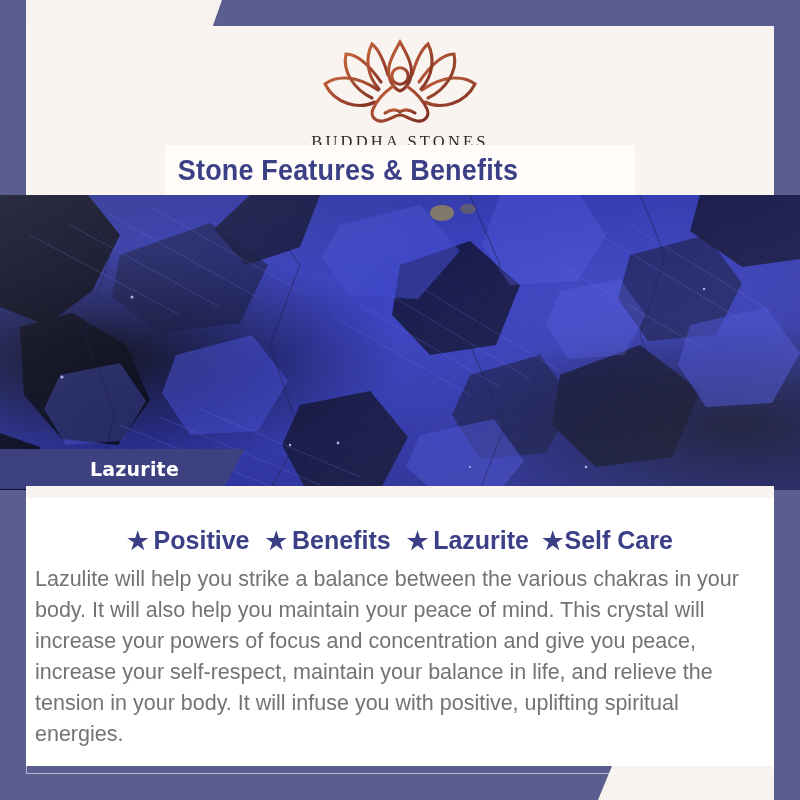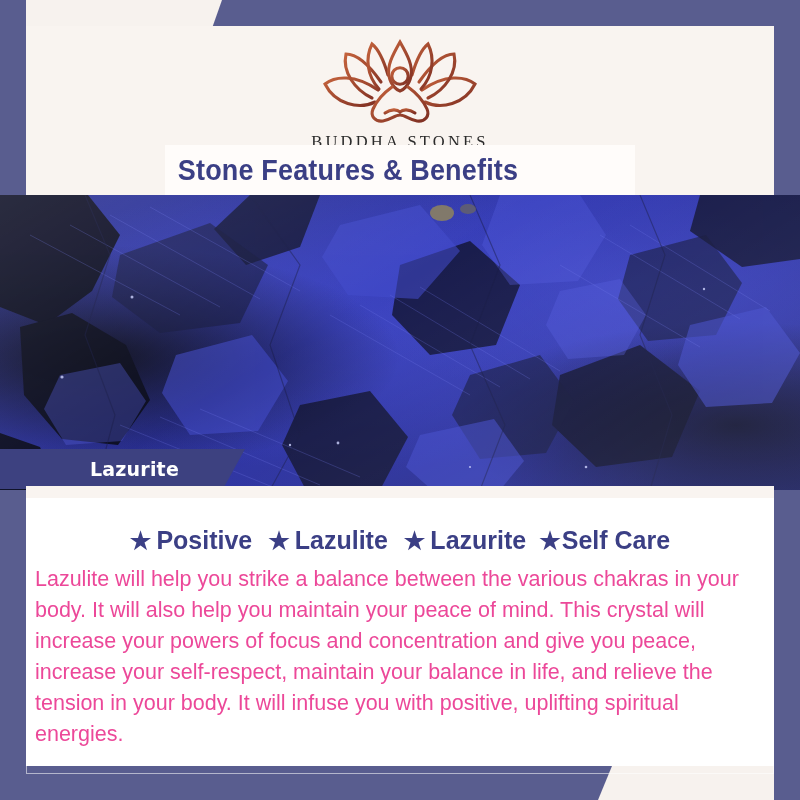--- a/index.html
+++ b/index.html
@@ -96,21 +96,21 @@
     font-family:"Liberation Sans Narrow","Liberation Sans",sans-serif;
     font-weight:bold;font-size:25px;white-space:nowrap;
   }
   .benefit .star{font-size:24px;line-height:1;margin-right:5px;}
   .benefit.tight .star{margin-right:1px;}
   .benefit + .benefit{margin-left:16px;}
   .benefit.tight{margin-left:13px;}
 
   #body-copy{
     position:absolute;left:9px;width:730px;top:78px;
-    color:#ec4899;
+    color:#737373;
     font-family:"Liberation Sans Narrow","Liberation Sans",sans-serif;
     font-size:21.5px;line-height:31px;
     text-align:left;
   }
 </style>
 </head>
 <body>
 
 <div id="card">
 
@@ -266,21 +266,21 @@
   <div id="panel">
     <div id="panel-topstrip"></div>
 
     <div id="benefits">
       <span class="benefit">
         <span class="star">★</span>
         <span>Positive</span>
       </span>
       <span class="benefit">
         <span class="star">★</span>
-        <span>Lazulite</span>
+        <span>Benefits</span>
       </span>
       <span class="benefit">
         <span class="star">★</span>
         <span>Lazurite</span>
       </span>
       <span class="benefit tight">
         <span class="star">★</span>
         <span>Self Care</span>
       </span>
     </div>

